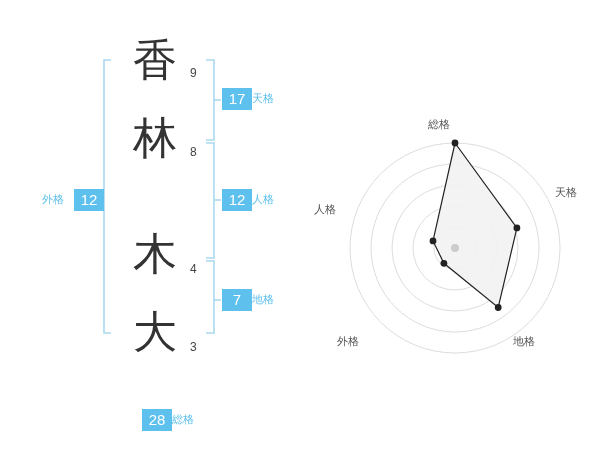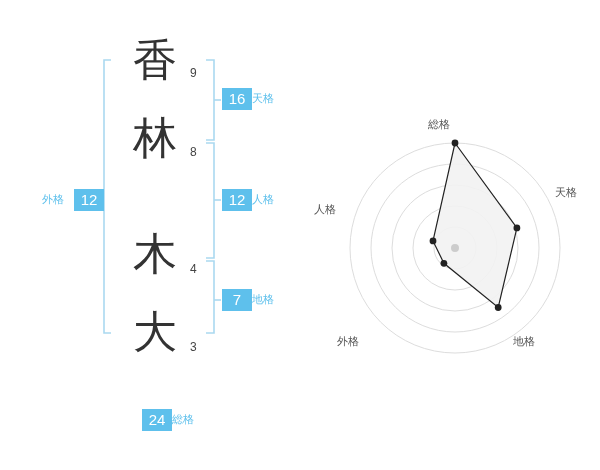--- a/index.html
+++ b/index.html
@@ -139,33 +139,33 @@
     <div class="kanji kanji-0">香</div>
     <div class="kanji kanji-1">林</div>
     <div class="kanji kanji-2">木</div>
     <div class="kanji kanji-3">大</div>
 
     <div class="stroke-num stroke-0">9</div>
     <div class="stroke-num stroke-1">8</div>
     <div class="stroke-num stroke-2">4</div>
     <div class="stroke-num stroke-3">3</div>
 
-    <div class="badge b-tenkaku">16</div>
+    <div class="badge b-tenkaku">17</div>
     <div class="badge-label l-tenkaku">天格</div>
 
     <div class="badge b-jinkaku">12</div>
     <div class="badge-label l-jinkaku">人格</div>
 
     <div class="badge b-chikaku">7</div>
     <div class="badge-label l-chikaku">地格</div>
 
     <div class="badge b-gaikaku">12</div>
     <div class="badge-label l-gaikaku">外格</div>
 
-    <div class="badge b-soukaku">24</div>
+    <div class="badge b-soukaku">28</div>
     <div class="badge-label l-soukaku">総格</div>
   </div>
 
   <div class="radar-panel">
     <svg class="radar-svg" id="radar" width="290" height="470" viewBox="0 0 290 470">
         <circle cx="145" cy="248" r="105" fill="none" stroke="#dddddd" stroke-width="1"></circle>
         <circle cx="145" cy="248" r="84" fill="none" stroke="#dddddd" stroke-width="1"></circle>
         <circle cx="145" cy="248" r="63" fill="none" stroke="#dddddd" stroke-width="1"></circle>
         <circle cx="145" cy="248" r="42" fill="none" stroke="#dddddd" stroke-width="1"></circle>
         <circle cx="145" cy="248" r="21" fill="none" stroke="#dddddd" stroke-width="1"></circle>

